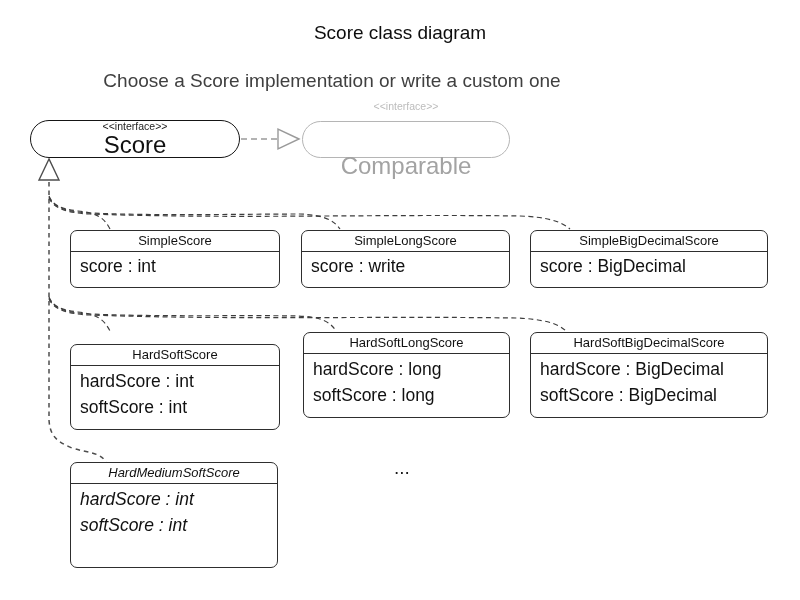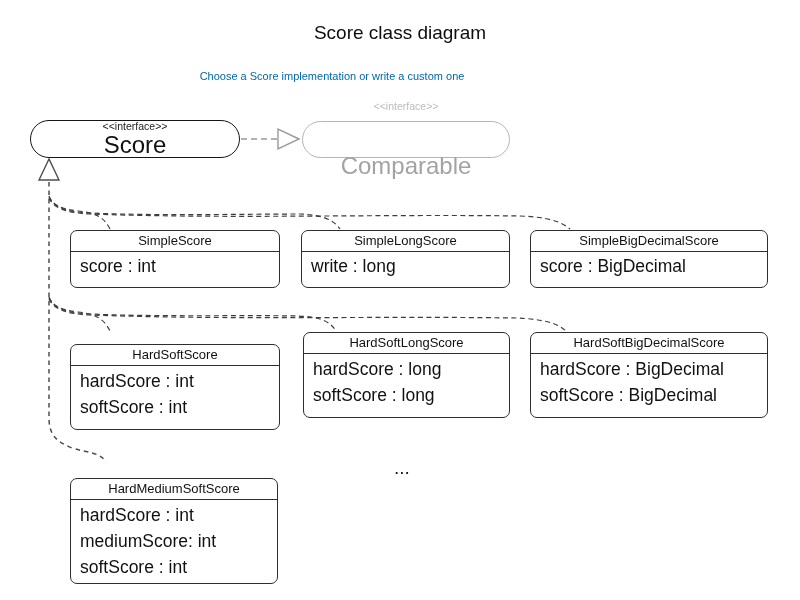--- a/index.html
+++ b/index.html
@@ -2,21 +2,21 @@
 <html><head>
 <meta charset="utf-8">
 <style>
   html,body{margin:0;padding:0;background:#fff;}
   body{width:800px;height:600px;font-family:"Liberation Sans",sans-serif;color:#111;}
   .canvas{position:relative;width:800px;height:600px;overflow:hidden;background:#fff;}
   .svg-overlay{position:absolute;left:0;top:0;width:800px;height:600px;pointer-events:none;}
   .page-title{position:absolute;left:0;top:22px;width:800px;text-align:center;
     font-size:19px;color:#0d0d0d;}
   .page-subtitle{position:absolute;left:0;top:70px;width:664px;text-align:center;
-    font-size:11px;color:#0369a1;}
+    font-size:19px;color:#404040;}
   .iface-box{position:absolute;background:#fff;border-radius:19px;text-align:center;
     display:flex;flex-direction:column;justify-content:center;line-height:1.05;}
   .iface-box .stereo{font-size:10.5px;}
   .iface-box .iname{font-size:24px;}
   .iface-score{left:30px;top:120px;width:208px;height:36px;border:1.4px solid #151515;}
   .iface-score .stereo{color:#222;}
   .iface-comparable{left:302px;top:121px;width:206px;height:35px;border:1.4px solid #b5b5b5;}
   .iface-comparable .stereo{color:#bcbcbc;}
   .iface-comparable .iname{color:#a3a3a3;margin-top:41px;}
   .class-box{position:absolute;background:#fff;border:1.2px solid #2e2e2e;border-radius:7px;
@@ -25,21 +25,21 @@
     padding:2px 2px 3px 2px;white-space:nowrap;}
   .class-box .attrs{padding:2px 0 0 9px;}
   .class-box .attr{font-size:17.5px;line-height:26px;white-space:nowrap;}
   .cb-1{left:70px;top:230px;width:208px;height:56px;}
   .cb-2{left:301px;top:230px;width:207px;height:56px;}
   .cb-3{left:530px;top:230px;width:236px;height:56px;}
   .cb-1 .attrs,.cb-2 .attrs,.cb-3 .attrs{padding-top:1px;}
   .cb-4{left:70px;top:344px;width:208px;height:84px;}
   .cb-5{left:303px;top:332px;width:205px;height:84px;}
   .cb-6{left:530px;top:332px;width:236px;height:84px;}
-  .cb-7{left:70px;top:478px;width:206px;height:104px;}
+  .cb-7{left:70px;top:462px;width:206px;height:104px;font-style:italic;}
   .ellipsis{position:absolute;left:394px;top:457px;font-size:19px;color:#1a1a1a;}
 </style>
 </head>
 <body>
 
 <div class="canvas">
 
   <svg class="svg-overlay" width="800" height="600" viewBox="0 0 800 600" fill="none">
 
     <path d="M241,139 L277,139" stroke="#9a9a9a" stroke-width="1.4" stroke-dasharray="6,4"></path>
@@ -74,21 +74,21 @@
   <div class="class-box cb-1">
     <div class="cname">SimpleScore</div>
     <div class="attrs">
       <div class="attr">score : int</div>
     </div>
   </div>
 
   <div class="class-box cb-2">
     <div class="cname">SimpleLongScore</div>
     <div class="attrs">
-      <div class="attr">write : long</div>
+      <div class="attr">score : write</div>
     </div>
   </div>
 
   <div class="class-box cb-3">
     <div class="cname">SimpleBigDecimalScore</div>
     <div class="attrs">
       <div class="attr">score : BigDecimal</div>
     </div>
   </div>
 
@@ -113,20 +113,19 @@
     <div class="attrs">
       <div class="attr">hardScore : BigDecimal</div>
       <div class="attr">softScore : BigDecimal</div>
     </div>
   </div>
 
   <div class="class-box cb-7">
     <div class="cname">HardMediumSoftScore</div>
     <div class="attrs">
       <div class="attr">hardScore : int</div>
-      <div class="attr">mediumScore: int</div>
       <div class="attr">softScore : int</div>
     </div>
   </div>
 
   <div class="ellipsis">...</div>
 
 </div>
 
 </body></html>

